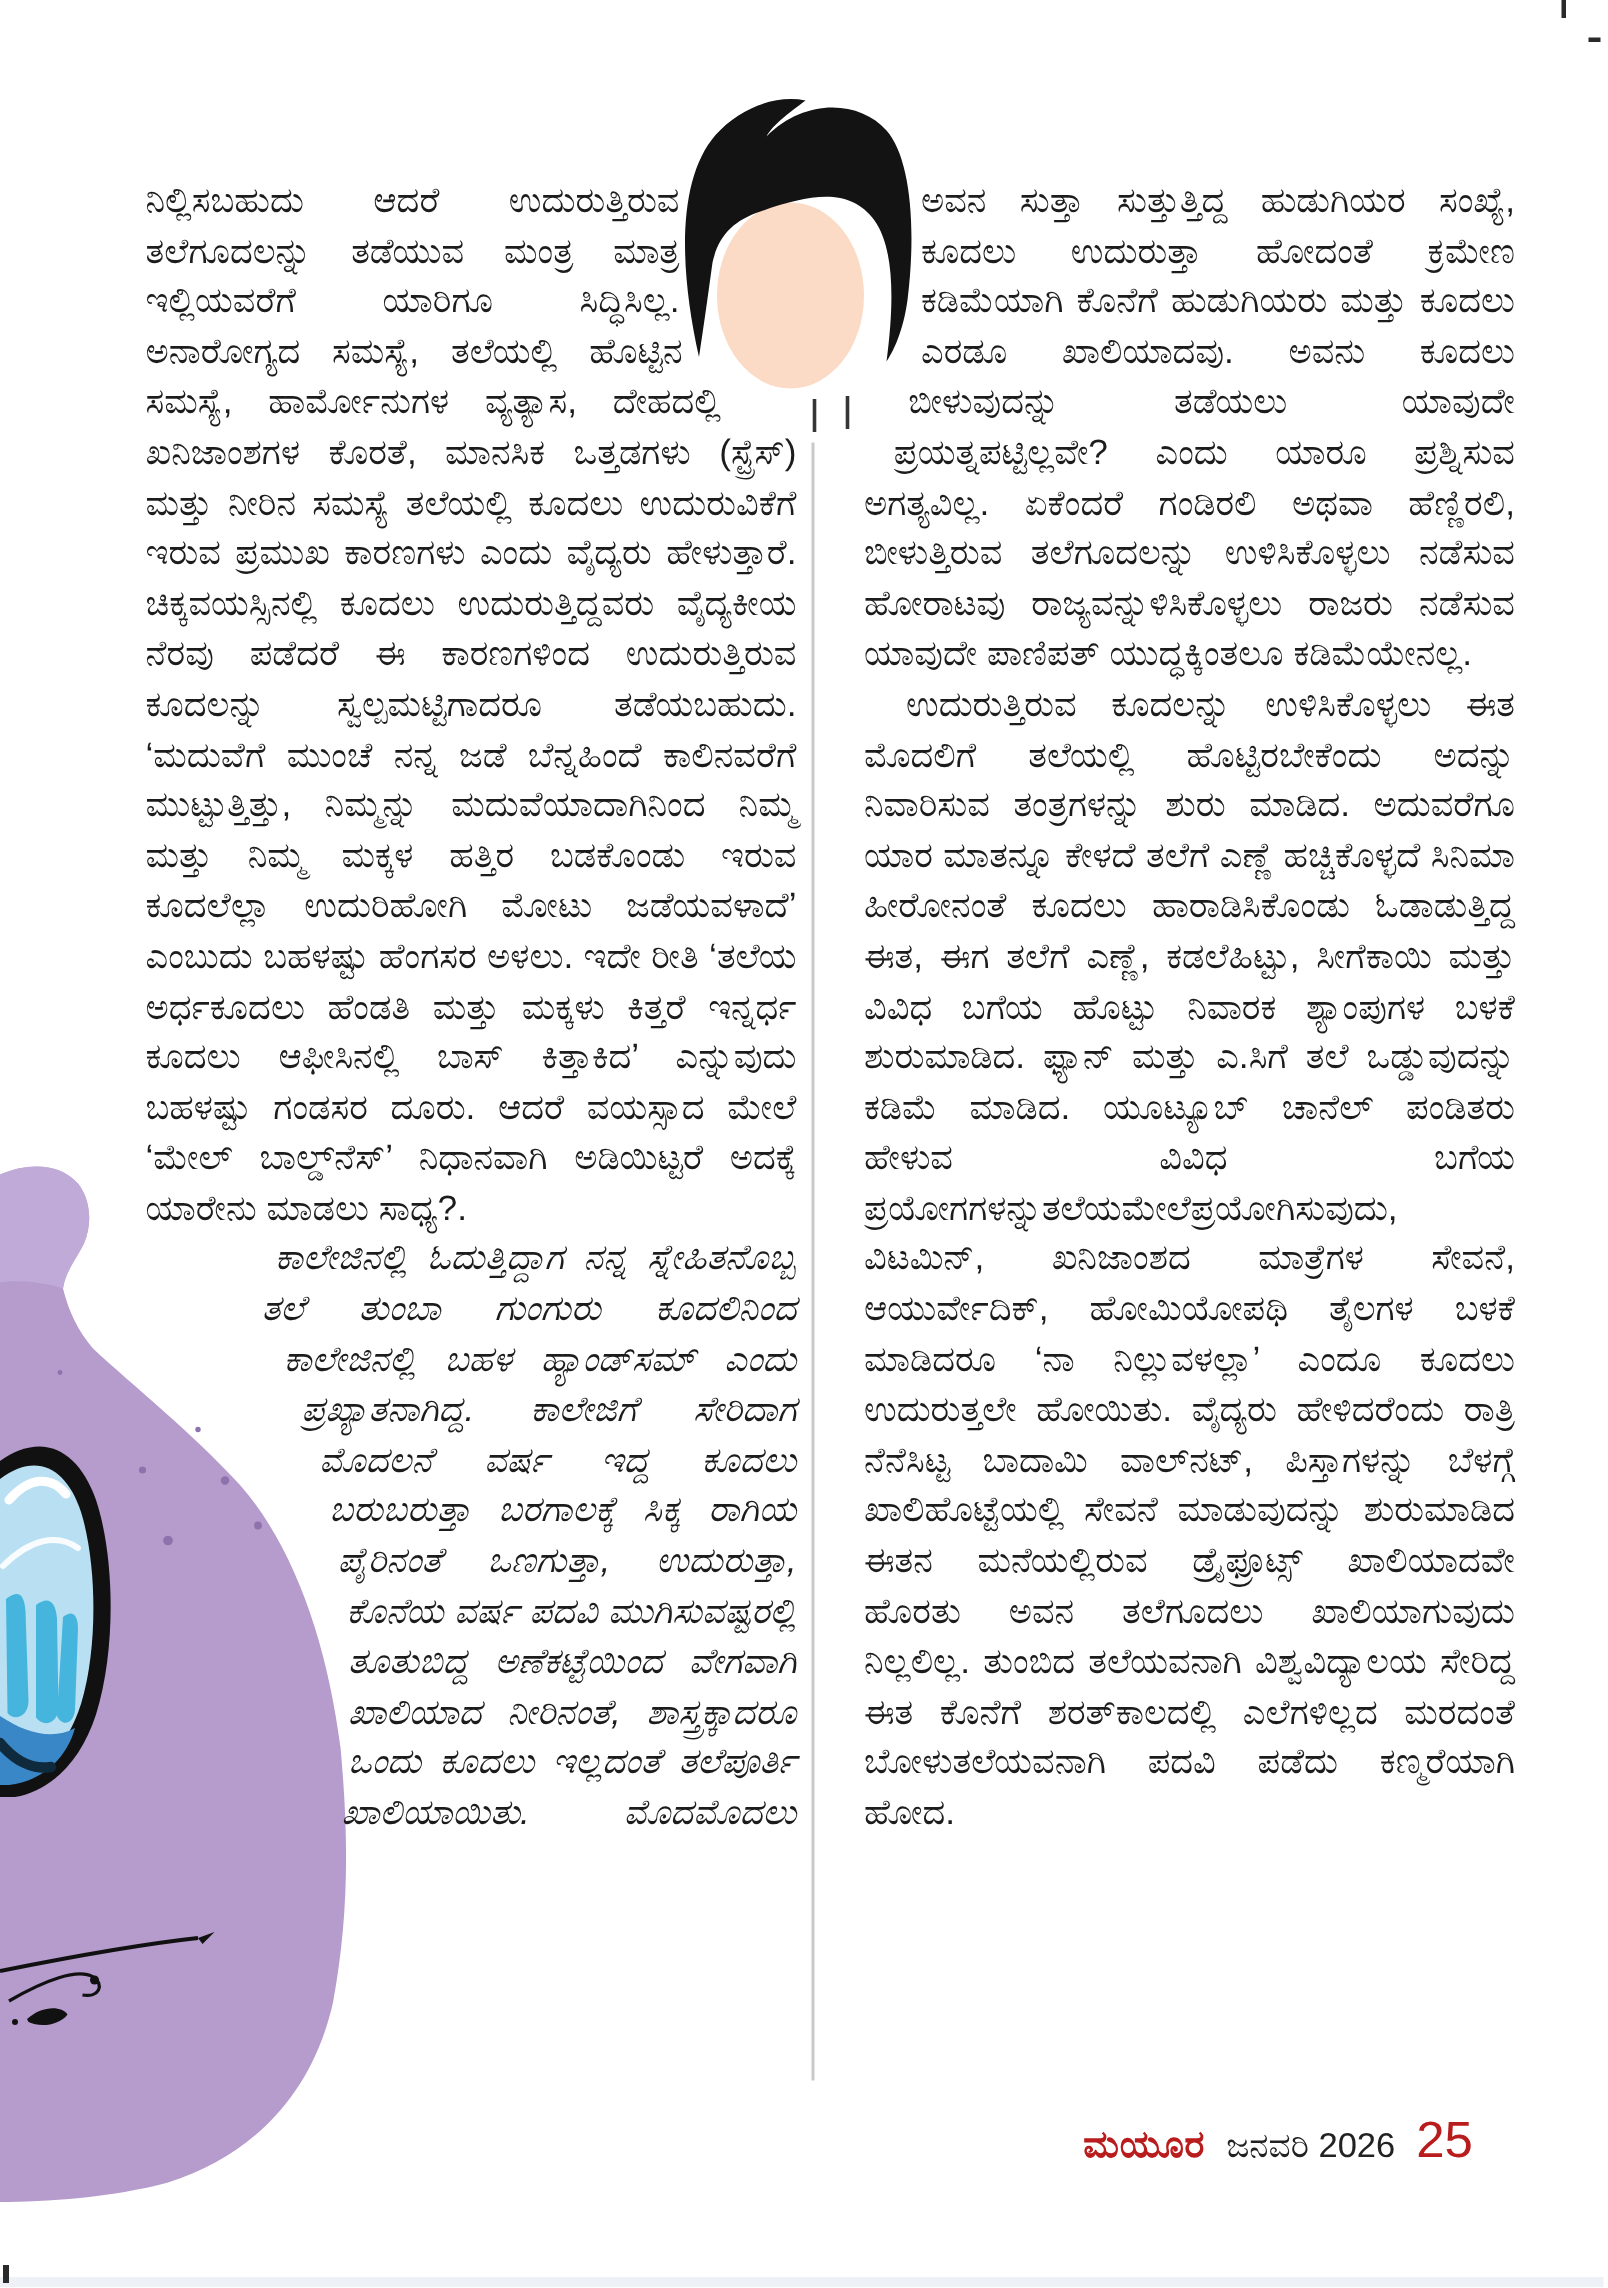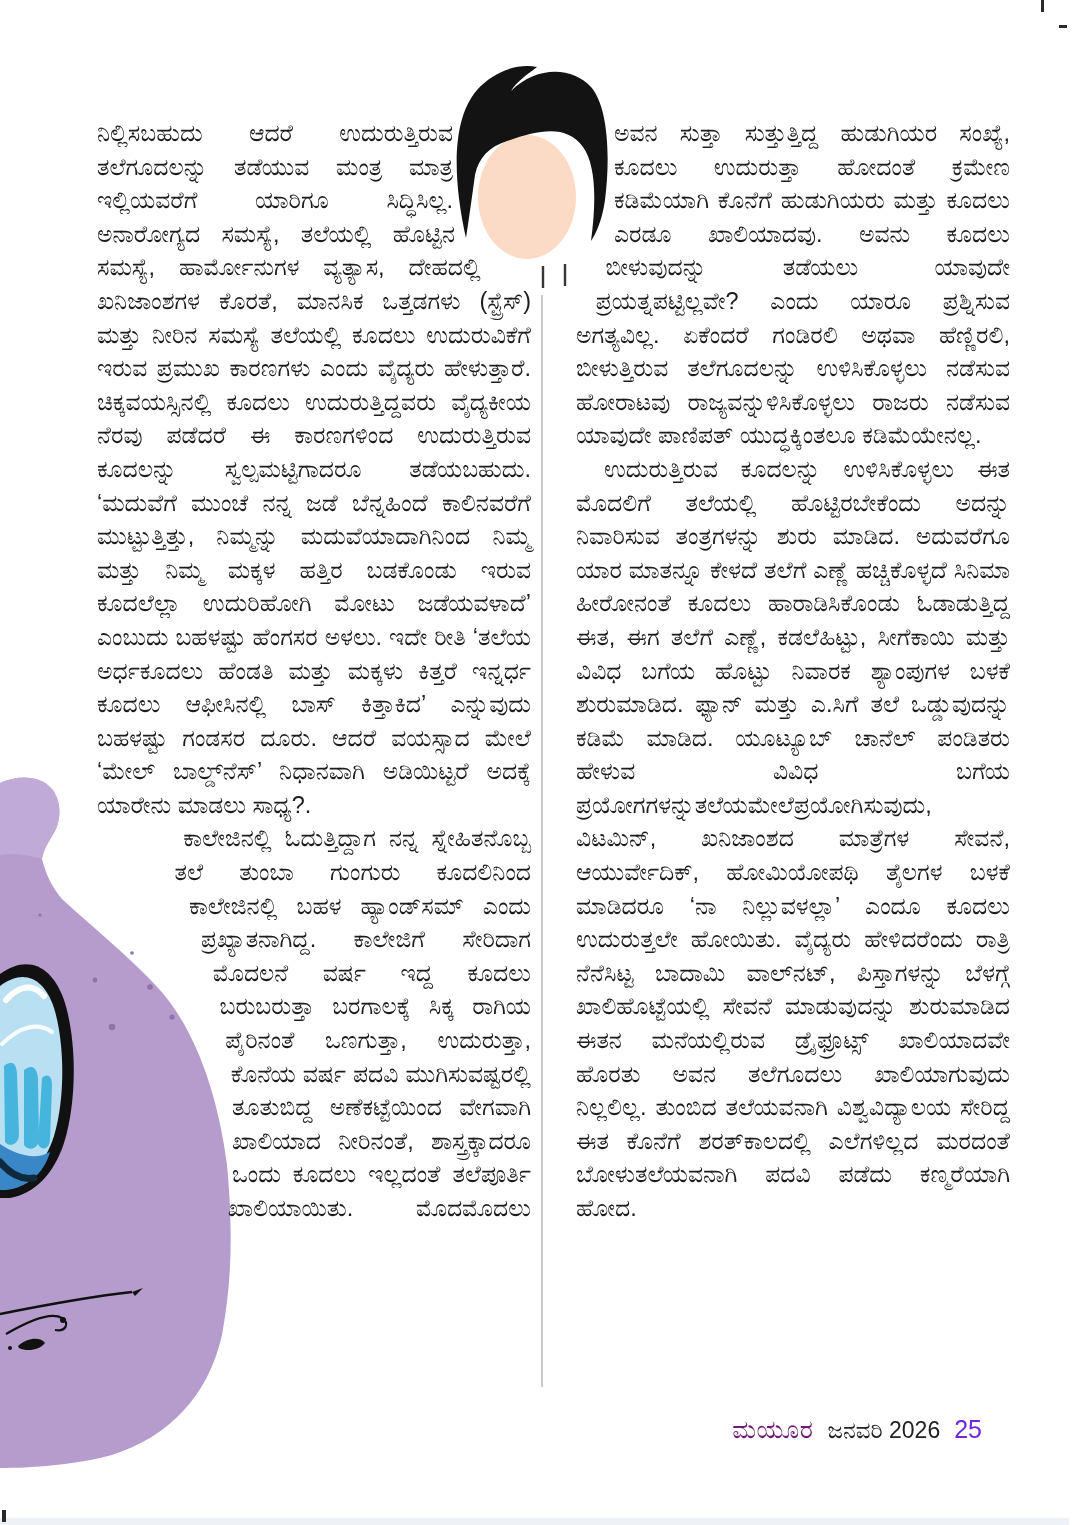--- a/index.html
+++ b/index.html
@@ -32,35 +32,35 @@
     float:left;width:38px;height:170px;
     shape-outside:polygon(0px 0px,38px 0px,36px 100px,24px 135px,14px 170px,0px 170px);
     shape-margin:5px;
   }
   
   .blob-spacer{
     float:left;width:135px;height:470px;
     shape-outside:polygon(0px 0px,36px 0px,80px 85px,112px 175px,128px 270px,131px 340px,118px 400px,86px 445px,66px 470px,0px 470px);
     shape-margin:6px;
   }
-  .para2-left{text-indent:26px;text-align-last:justify;}
+  .para2-left{text-indent:26px;text-align-last:justify;font-style:italic;}
   .para2-right{text-indent:28px;}
   .column-rule{
     position:absolute;left:541px;top:295px;width:2px;height:1092px;
     background:#c9c9c9;z-index:1;
   }
   .footer{
     position:absolute;top:1393px;right:87px;
     display:flex;align-items:baseline;gap:14px;z-index:4;
   }
   .magazine-logo{
-    color:#701a75;font-weight:normal;font-size:25px;letter-spacing:.5px;text-align:right;
+    color:#b91c1c;font-weight:bold;font-size:25px;letter-spacing:.5px;text-align:right;
   }
   .issue-date{font-size:23px;color:#222;margin-top:24px;}
-  .page-number{font-size:25px;color:#6d28d9;font-weight:500;}
+  .page-number{font-size:34px;color:#b91c1c;font-weight:500;}
   .artifact{position:absolute;background:#2a2a2a;z-index:5;}
   .bottom-strip{
     position:absolute;left:0;bottom:0;width:1072px;height:7px;
     background:#eef1f5;z-index:0;
   }
 </style>
 </head>
 <body>
 
 <div class="page">

